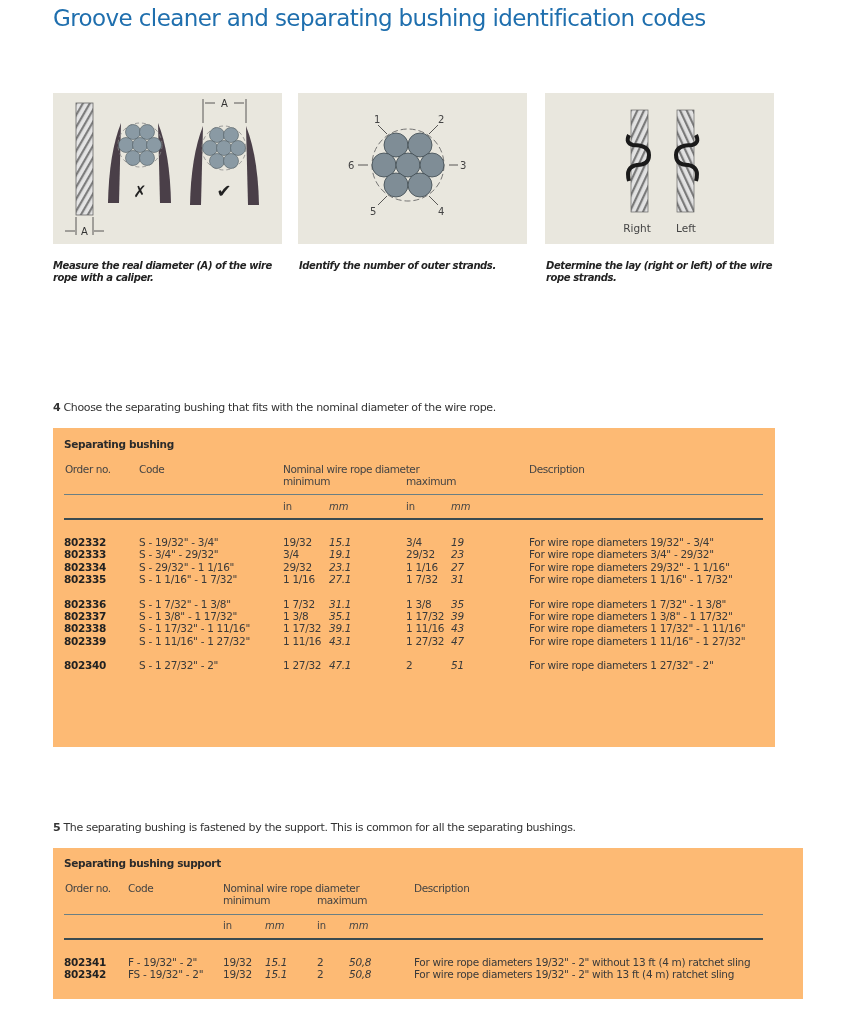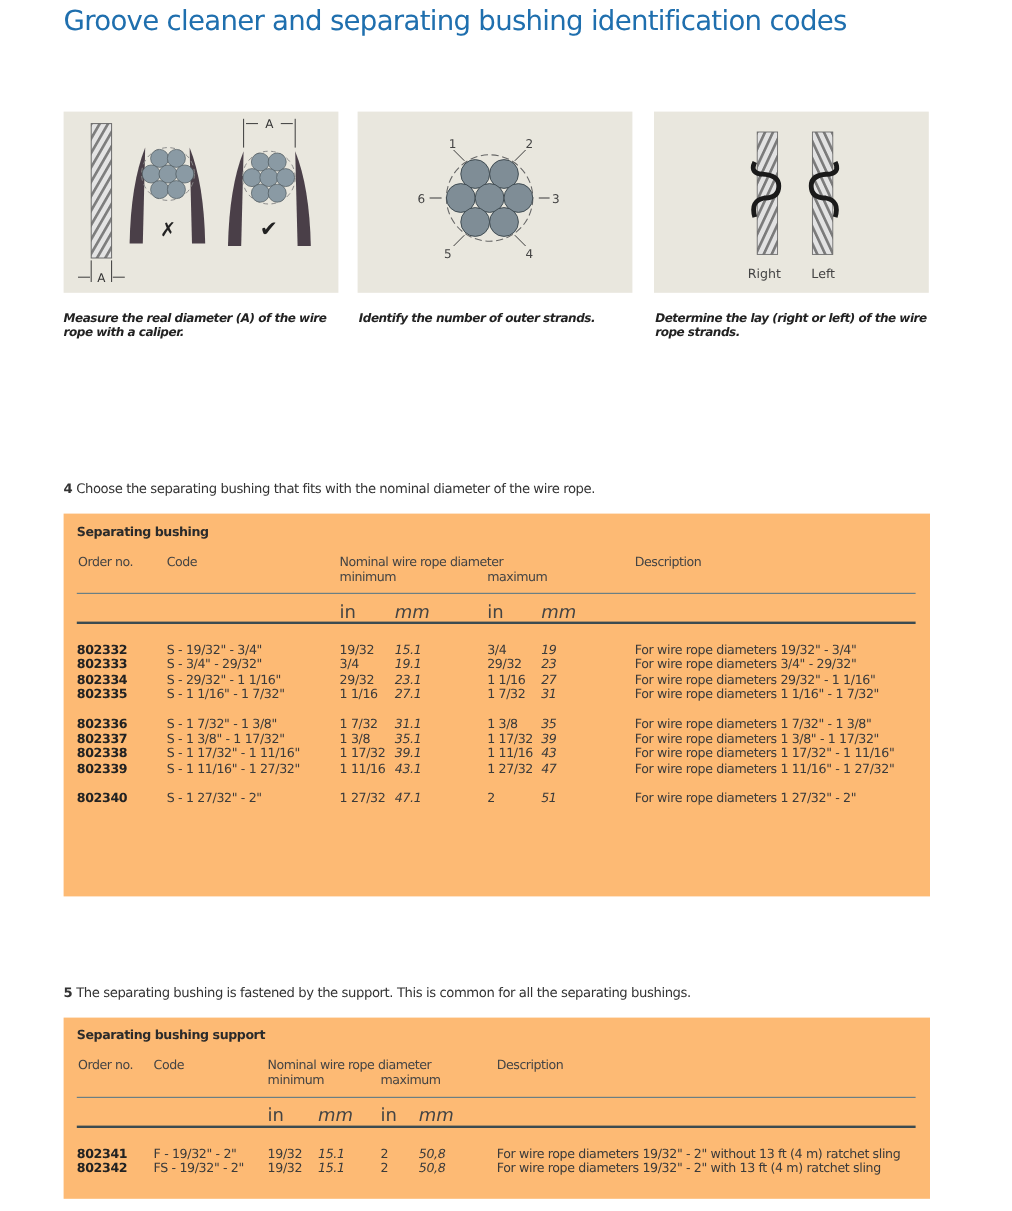--- a/index.html
+++ b/index.html
@@ -9,24 +9,24 @@
   .intro { left:53px; top:53px; font-size:10px; font-style:italic; color:#3a3a3a; line-height:12px; letter-spacing:-0.35px; white-space:nowrap; }
   .panel { background:#e9e7de; top:93px; height:151px; }
   .p1 { left:53px; width:229px; }
   .p2 { left:298px; width:229px; }
   .p3 { left:545px; width:229px; }
   .cap { top:260px; font-size:10px; font-weight:bold; font-style:italic; color:#222; line-height:12px; letter-spacing:-0.4px; }
   .step { font-size:11px; color:#333; letter-spacing:-0.35px; white-space:nowrap; }
   .step b { font-weight:bold; }
   .box { background:#fdba74; left:53px; width:722px; }
   .box1 { top:428px; height:319px; }
-  .box2 { top:848px; height:151px; }
+  .box2 { top:848px; height:151px;padding-left:28px; }
   .boxtitle { font-size:10.5px; font-weight:bold; color:#2b2b2b; letter-spacing:-0.35px; white-space:nowrap; }
   .hdr { font-size:10.5px; color:#444; letter-spacing:-0.4px; white-space:nowrap; line-height:12px; }
-  .unit { font-size:15px; color:#444; white-space:nowrap; }
+  .unit { font-size:10px; color:#444; white-space:nowrap; }
   .rule-thin { height:1px; background:#6a7f84; }
   .rule-thick { height:2px; background:#3b4b50; }
   .cell { font-size:10.5px; line-height:12px; white-space:nowrap; letter-spacing:-0.3px; color:#3a3a3a; }
   .ord { font-weight:bold; color:#222; }
   .mm { font-style:italic; }
   svg { display:block; }
 </style>
 </head>
 <body>
 

